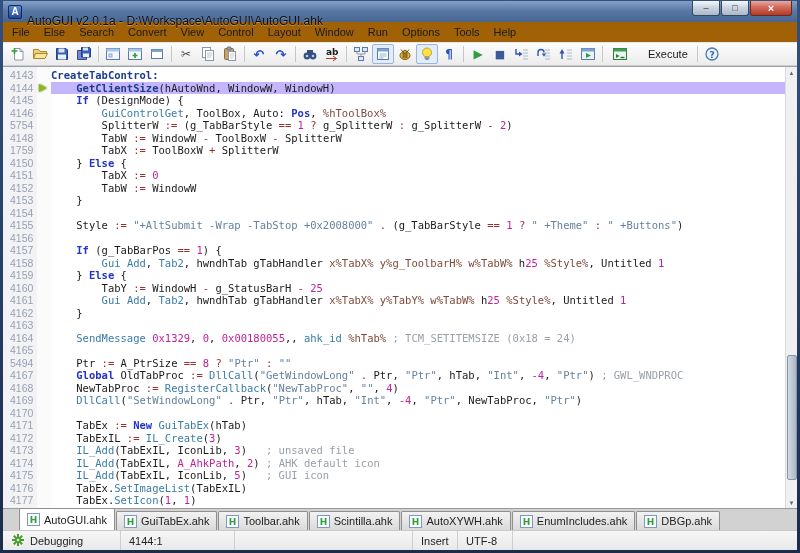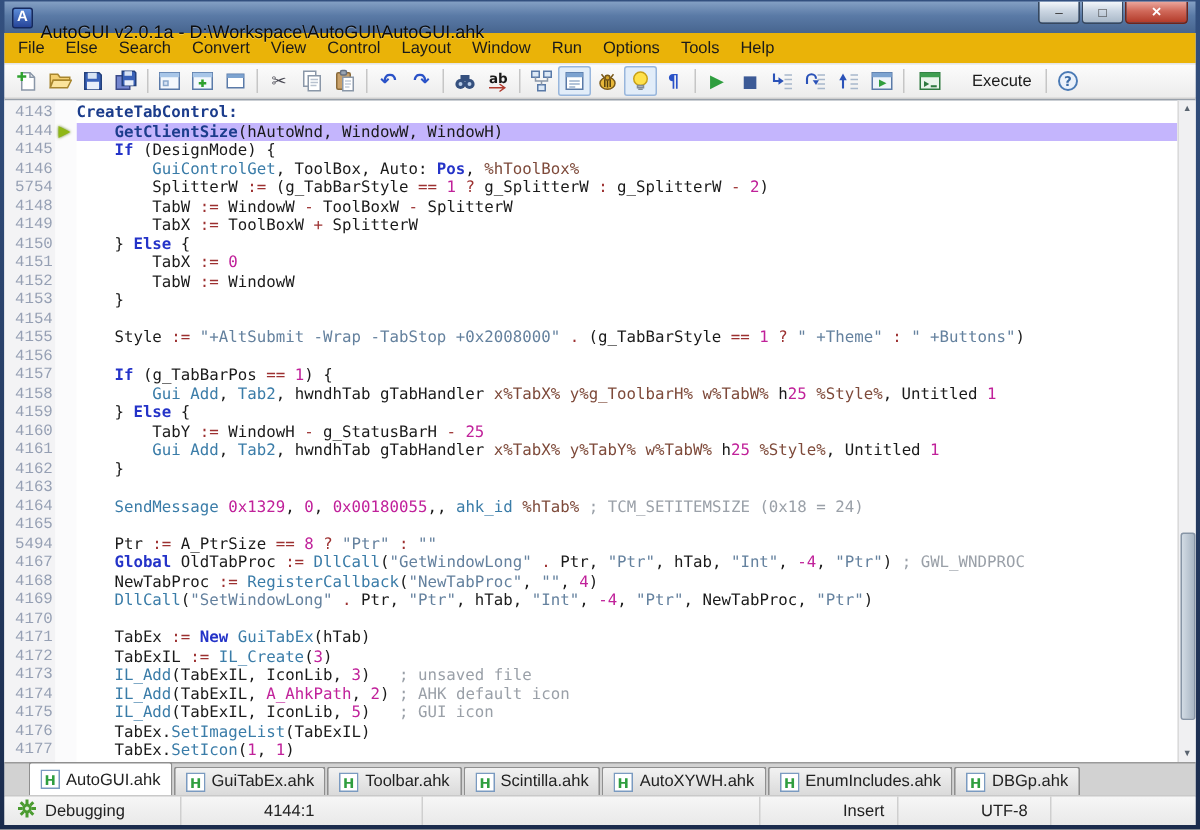--- a/index.html
+++ b/index.html
@@ -12,53 +12,53 @@
   .app-icon{width:14px;height:14px;border-radius:2px;background:linear-gradient(#5c8cd8,#27459a);border:1px solid #15295e;
     color:#fff;font-size:10px;font-weight:bold;display:flex;align-items:center;justify-content:center;}
   .title{font-size:12px;color:#0d0d0d;text-shadow:0 1px 0 rgba(255,255,255,.3);white-space:nowrap;margin-top:18px;}
   .winbtns{position:absolute;right:5px;top:0;display:flex;}
   .wb{width:28px;height:15px;margin-left:1px;border:1px solid #37485f;border-top:none;border-radius:0 0 3px 3px;
     background:linear-gradient(#f5f8fb,#cbd6e2 45%,#a9b8c8);display:flex;align-items:center;justify-content:center;
     font-size:9px;line-height:1;color:#333;}
   .wb.close{width:42px;background:linear-gradient(#eba89e,#d0695a 45%,#b23a29);border-color:#6e251b;color:#fff;font-size:11px;font-weight:bold;}
   
   .client{flex:1;display:flex;flex-direction:column;background:#f2f2f2;min-height:0;}
-  .menubar{height:20px;background:#eab308;display:flex;align-items:center;font-size:11px;padding-left:2px;}
+  .menubar{height:20px;background:#a16207;display:flex;align-items:center;font-size:11px;padding-left:2px;}
   .menu-item{padding:3px 7px;color:#1a1a1a;}
   .toolbar{height:24px;background:linear-gradient(#fcfcfc,#ececec);display:flex;align-items:center;padding:0 4px;border-top:1px solid #e6e6e6;border-bottom:1px solid #cfcfcf;}
   .tb-btn{width:22px;height:20px;display:flex;align-items:center;justify-content:center;border:1px solid transparent;border-radius:2px;}
   .tb-btn.haslabel{width:auto;padding:0 5px;}
   .tb-btn.toggled{background:#e2edf9;border-color:#98b6dc;}
   .tb-btn .ci{font-size:12px;line-height:1;font-family:"DejaVu Sans",sans-serif;}
   .tb-label{font-size:11px;margin-left:20px;color:#1a1a1a;}
   .tb-sep{width:1px;height:16px;background:#c6c6c6;margin:0 3px;flex:none;}
   
   .editor{flex:1;display:flex;background:#fff;border-top:1px solid #98a0aa;min-height:0;}
   .gutter{width:34px;flex:none;background:#f3f3f5;color:#96a0b4;padding:2px 0 0 7px;
-    font-family:Liberation Mono, monospace;font-size:10.5px;}
+    font-family:Liberation Sans, sans-serif;font-size:10.5px;}
   .markers{width:14px;flex:none;background:#fbfbfc;padding-top:2px;}
   .coderows{flex:1;padding-top:2px;font-family:"DejaVu Sans Mono",monospace;font-size:10.5px;overflow:hidden;}
   .g-row,.m-row,.row{height:12.5px;line-height:12.5px;white-space:pre;}
   .row.cur{background:#c4b5fd;}
   .dbg-arrow{display:block;width:0;height:0;margin:2px 0 0 2px;border-left:8px solid #8fb716;border-top:4.5px solid transparent;border-bottom:4.5px solid transparent;filter:drop-shadow(0 0 1px #5a7a0a);}
   .tk-p{color:#1a1a1a}.tk-lb{color:#1c3d8c;font-weight:bold}.tk-kw{color:#2433c8;font-weight:bold}
   .tk-cmd{color:#3a7ca8}.tk-num{color:#c0219a}.tk-str{color:#64819e}.tk-com{color:#9aa0a8}
   .tk-vr{color:#7e4a3a}.tk-op{color:#9c3030}
   .vscroll{width:12px;flex:none;background:#f0f0f2;border-left:1px solid #dadada;display:flex;flex-direction:column;align-items:center;}
   .vs-btn{height:11px;width:12px;display:flex;align-items:center;justify-content:center;font-size:6px;color:#5a6470;}
   .vs-track{flex:1;width:12px;position:relative;}
   .vs-thumb{position:absolute;left:1px;right:1px;top:66%;height:30%;background:linear-gradient(90deg,#d2dbe4,#a9b6c4);border:1px solid #8795a6;border-radius:2px;}
   
   .tabbar{height:22px;flex:none;background:#d2d2d2;border-top:1px solid #9a9a9a;display:flex;align-items:flex-end;padding-left:16px;}
   .tab{height:19px;display:flex;align-items:center;gap:4px;padding:0 7px;font-size:11px;color:#222;margin-right:1px;
     background:linear-gradient(#f2f2f2,#dadada);border:1px solid #8f8f8f;border-bottom:none;border-radius:2px 2px 0 0;white-space:nowrap;}
   .tab.active{height:22px;background:#fff;}
   .tab svg{flex:none;}
   
-  .statusbar{height:20px;flex:none;background:linear-gradient(#f6f6f6,#e9e9e9);border-top:1px solid #c9c9c9;display:flex;align-items:center;font-size:11px;color:#222;gap:47px;}
+  .statusbar{height:20px;flex:none;background:linear-gradient(#f6f6f6,#e9e9e9);border-top:1px solid #c9c9c9;display:flex;align-items:center;font-size:11px;color:#222;}
   .sb-panel{height:100%;display:flex;align-items:center;padding:0 8px;border-right:1px solid #cfcfcf;}
   .sb-mode{width:118px;gap:5px;}
   .sb-caret{width:114px;}
   .sb-spacer{width:178px;}
   .sb-insert{width:45px;}
   .sb-enc{width:55px;}
   .sb-rest{flex:1;border-right:none;}
 </style>
 </head>
 <body>
@@ -268,21 +268,21 @@
         </div>
       </div>
     <div class="editor">
       <div class="gutter" id="gutter">
           <div class="g-row">4143</div>
           <div class="g-row">4144</div>
           <div class="g-row">4145</div>
           <div class="g-row">4146</div>
           <div class="g-row">5754</div>
           <div class="g-row">4148</div>
-          <div class="g-row">4149</div>
+          <div class="g-row">1759</div>
           <div class="g-row">4150</div>
           <div class="g-row">4151</div>
           <div class="g-row">4152</div>
           <div class="g-row">4153</div>
           <div class="g-row">4154</div>
           <div class="g-row">4155</div>
           <div class="g-row">4156</div>
           <div class="g-row">4157</div>
           <div class="g-row">4158</div>
           <div class="g-row">4159</div>

